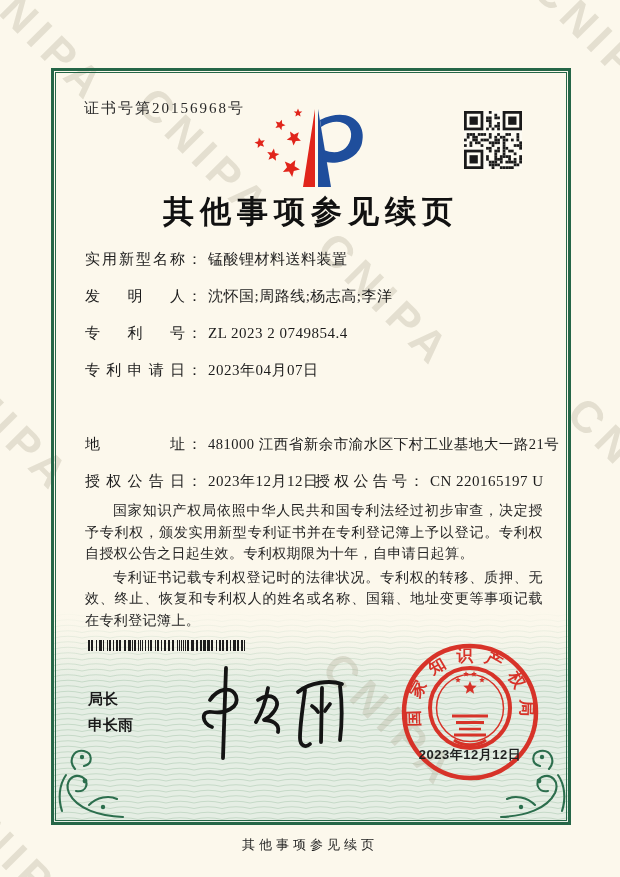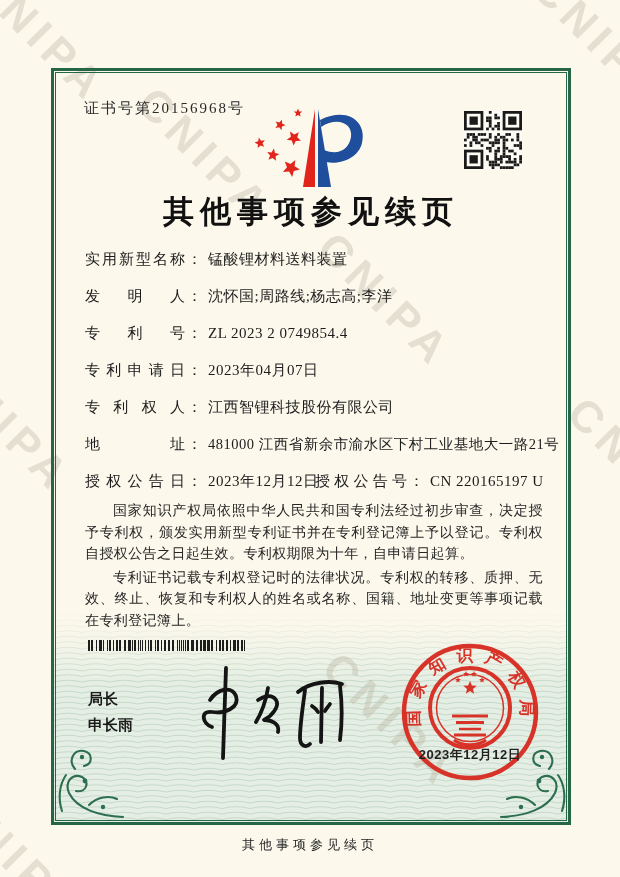--- a/index.html
+++ b/index.html
@@ -303,23 +303,20 @@
     </div>
     <div class="frow" style="top:250px">
       <span class="flabel">实用新型名称</span><span class="fcolon">：</span><span class="fvalue">锰酸锂材料送料装置</span>
     </div>
     <div class="frow" style="top:324px">
       <span class="flabel">专利号</span><span class="fcolon">：</span><span class="fvalue">ZL 2023 2 0749854.4</span>
     </div>
     <div class="frow" style="top:361px">
       <span class="flabel">专利申请日</span><span class="fcolon">：</span><span class="fvalue">2023年04月07日</span>
     </div>
-    <div class="frow" style="top:398px">
-      <span class="flabel">专利权人</span><span class="fcolon">：</span><span class="fvalue">江西智锂科技股份有限公司</span>
-    </div>
     <div class="frow" style="top:435px">
       <span class="flabel">地址</span><span class="fcolon">：</span><span class="fvalue" style="font-size:14.5px">481000 江西省新余市渝水区下村工业基地大一路21号</span>
     </div>
     <div class="frow" style="top:472px">
       <span class="flabel">授权公告日</span><span class="fcolon">：</span><span class="fvalue">2023年12月12日</span>
       <span class="pair2">
         <span class="flabel">授权公告号</span><span class="fcolon">：</span><span class="fvalue">CN 220165197 U</span>
       </span>
     </div>
 

